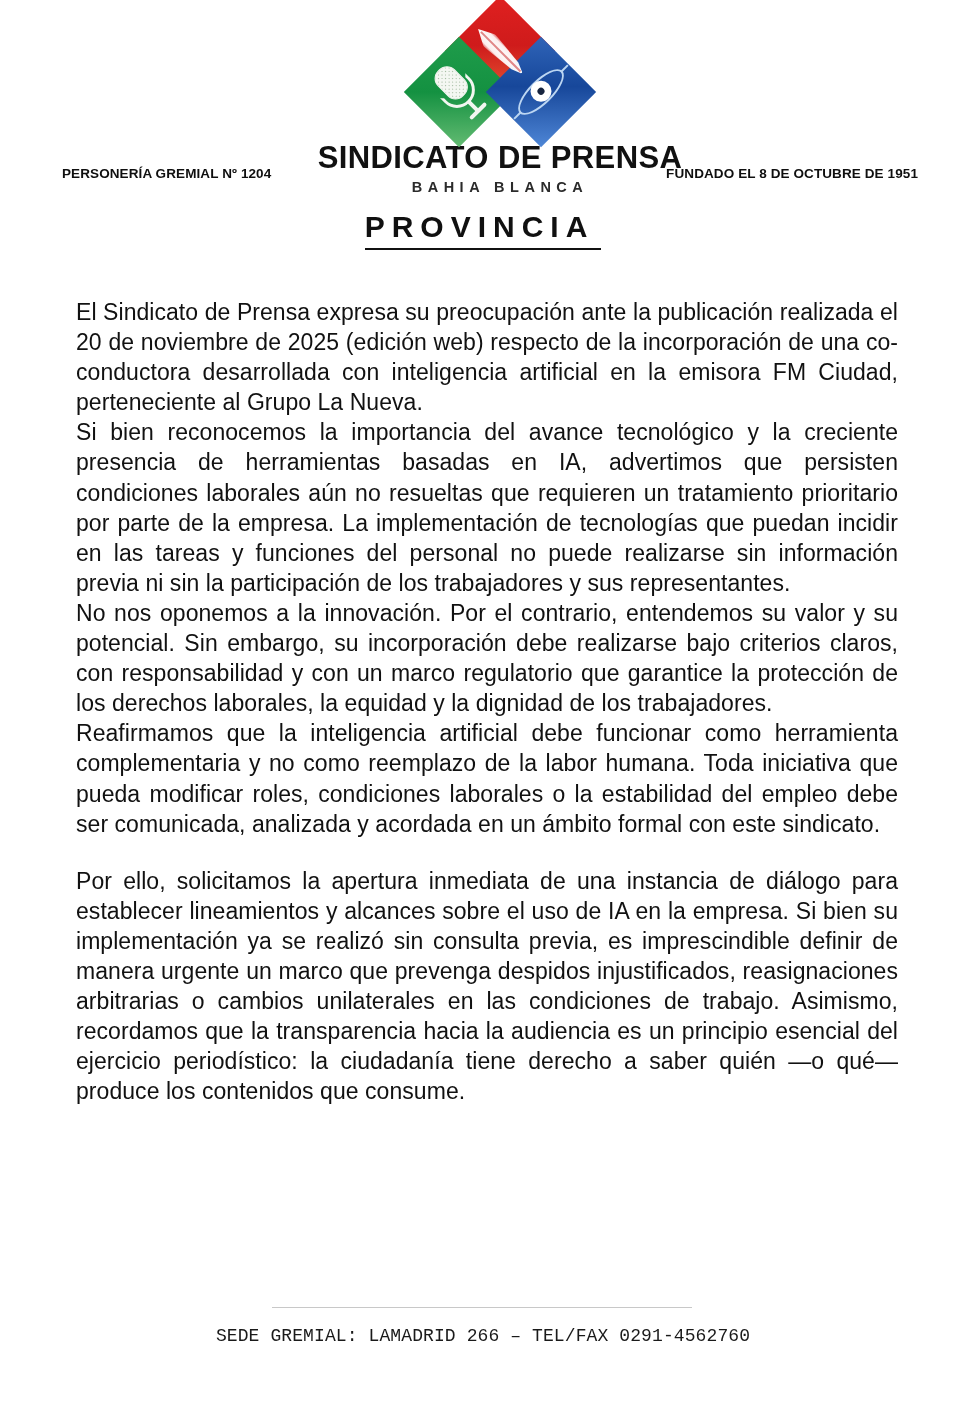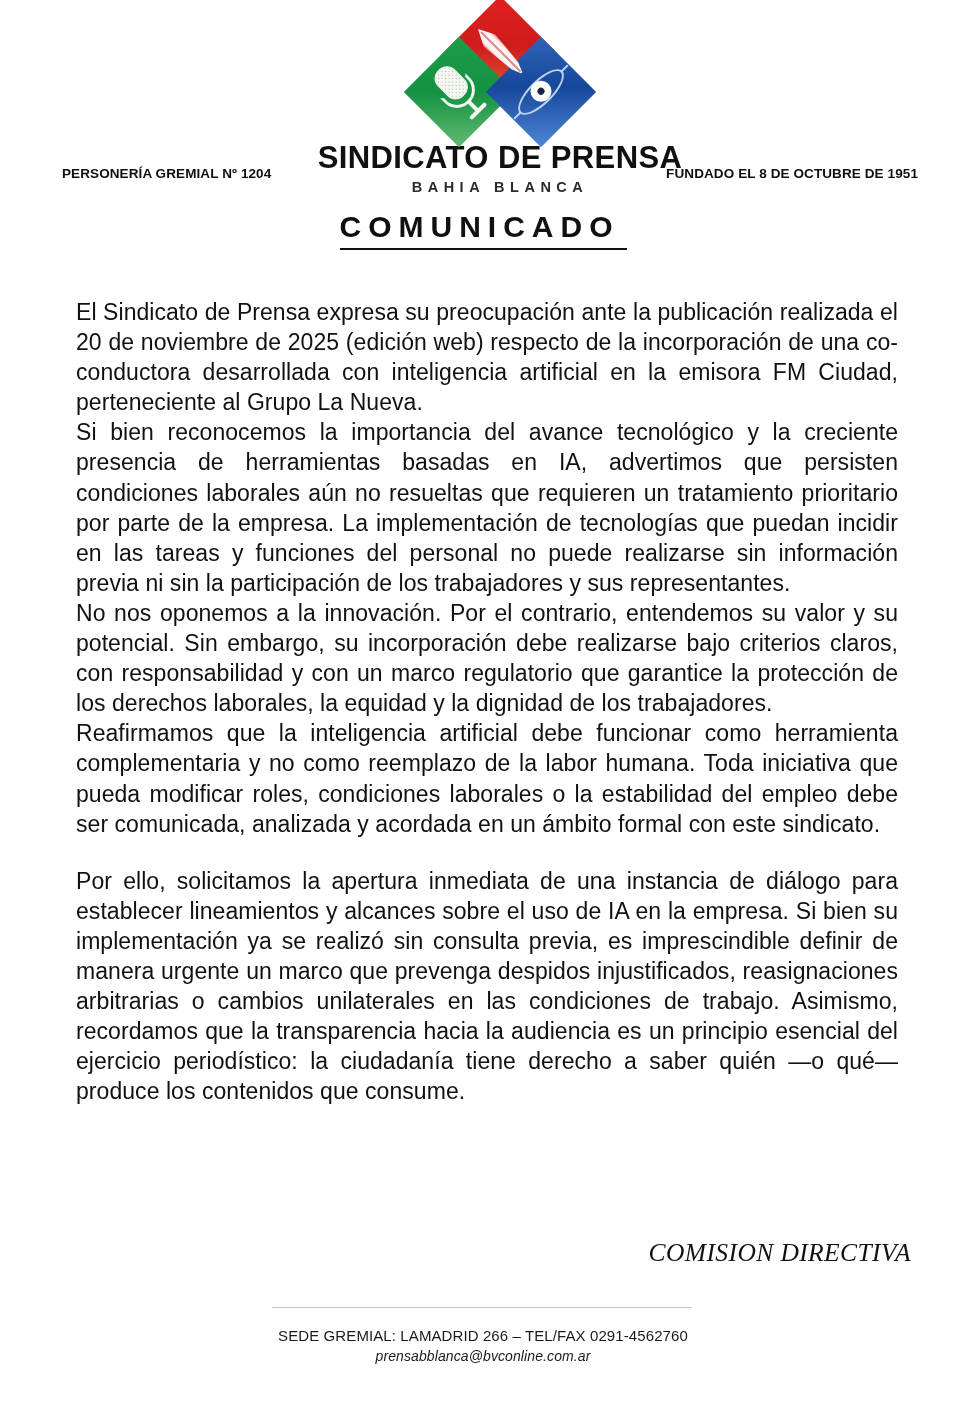--- a/index.html
+++ b/index.html
@@ -301,23 +301,24 @@
   }
   .footer {
     position: absolute;
     left: 0;
     top: 1326px;
     width: 966px;
     text-align: center;
     color: #1a1a1a;
   }
   .footer-line {
-    font-size: 15px;
+    font-size: 18px;
     line-height: 20px;
     letter-spacing: 0.1px;
+    font-family: Liberation Mono, monospace;
   }
   .footer-email {
     font-size: 14px;
     font-style: italic;
     line-height: 21px;
     letter-spacing: 0.1px;
     color: #1a1a1a;
   }
 </style>
 </head>
@@ -353,32 +354,30 @@
     </div>
 
     <div class="org-name">SINDICATO DE PRENSA</div>
     <div class="org-city">BAHIA BLANCA</div>
   </div>
 
   <div class="header-left">PERSONERÍA GREMIAL Nº 1204</div>
   <div class="header-right">FUNDADO EL 8 DE OCTUBRE DE 1951</div>
 
   <div class="doc-title">
-    <span>COMUNICADO</span>
+    <span>PROVINCIA</span>
   </div>
 
   <div class="body-text">
     <p>El Sindicato de Prensa expresa su preocupación ante la publicación realizada el 20 de noviembre de 2025 (edición web) respecto de la incorporación de una co-conductora desarrollada con inteligencia artificial en la emisora FM Ciudad, perteneciente al Grupo La Nueva.</p>
     <p>Si bien reconocemos la importancia del avance tecnológico y la creciente presencia de herramientas basadas en IA, advertimos que persisten condiciones laborales aún no resueltas que requieren un tratamiento prioritario por parte de la empresa. La implementación de tecnologías que puedan incidir en las tareas y funciones del personal no puede realizarse sin información previa ni sin la participación de los trabajadores y sus representantes.</p>
     <p>No nos oponemos a la innovación. Por el contrario, entendemos su valor y su potencial. Sin embargo, su incorporación debe realizarse bajo criterios claros, con responsabilidad y con un marco regulatorio que garantice la protección de los derechos laborales, la equidad y la dignidad de los trabajadores.</p>
     <p>Reafirmamos que la inteligencia artificial debe funcionar como herramienta complementaria y no como reemplazo de la labor humana. Toda iniciativa que pueda modificar roles, condiciones laborales o la estabilidad del empleo debe ser comunicada, analizada y acordada en un ámbito formal con este sindicato.</p>
     <p>Por ello, solicitamos la apertura inmediata de una instancia de diálogo para establecer lineamientos y alcances sobre el uso de IA en la empresa. Si bien su implementación ya se realizó sin consulta previa, es imprescindible definir de manera urgente un marco que prevenga despidos injustificados, reasignaciones arbitrarias o cambios unilaterales en las condiciones de trabajo. Asimismo, recordamos que la transparencia hacia la audiencia es un principio esencial del ejercicio periodístico: la ciudadanía tiene derecho a saber quién —o qué— produce los contenidos que consume.</p>
   </div>
 
-  <div class="signature">COMISION DIRECTIVA</div>
 
   <div class="footer-rule"></div>
   <div class="footer">
     <div class="footer-line">SEDE GREMIAL: LAMADRID 266 – TEL/FAX 0291-4562760</div>
-    <div class="footer-email">prensabblanca@bvconline.com.ar</div>
   </div>
 
 </div>
 
 </body></html>

